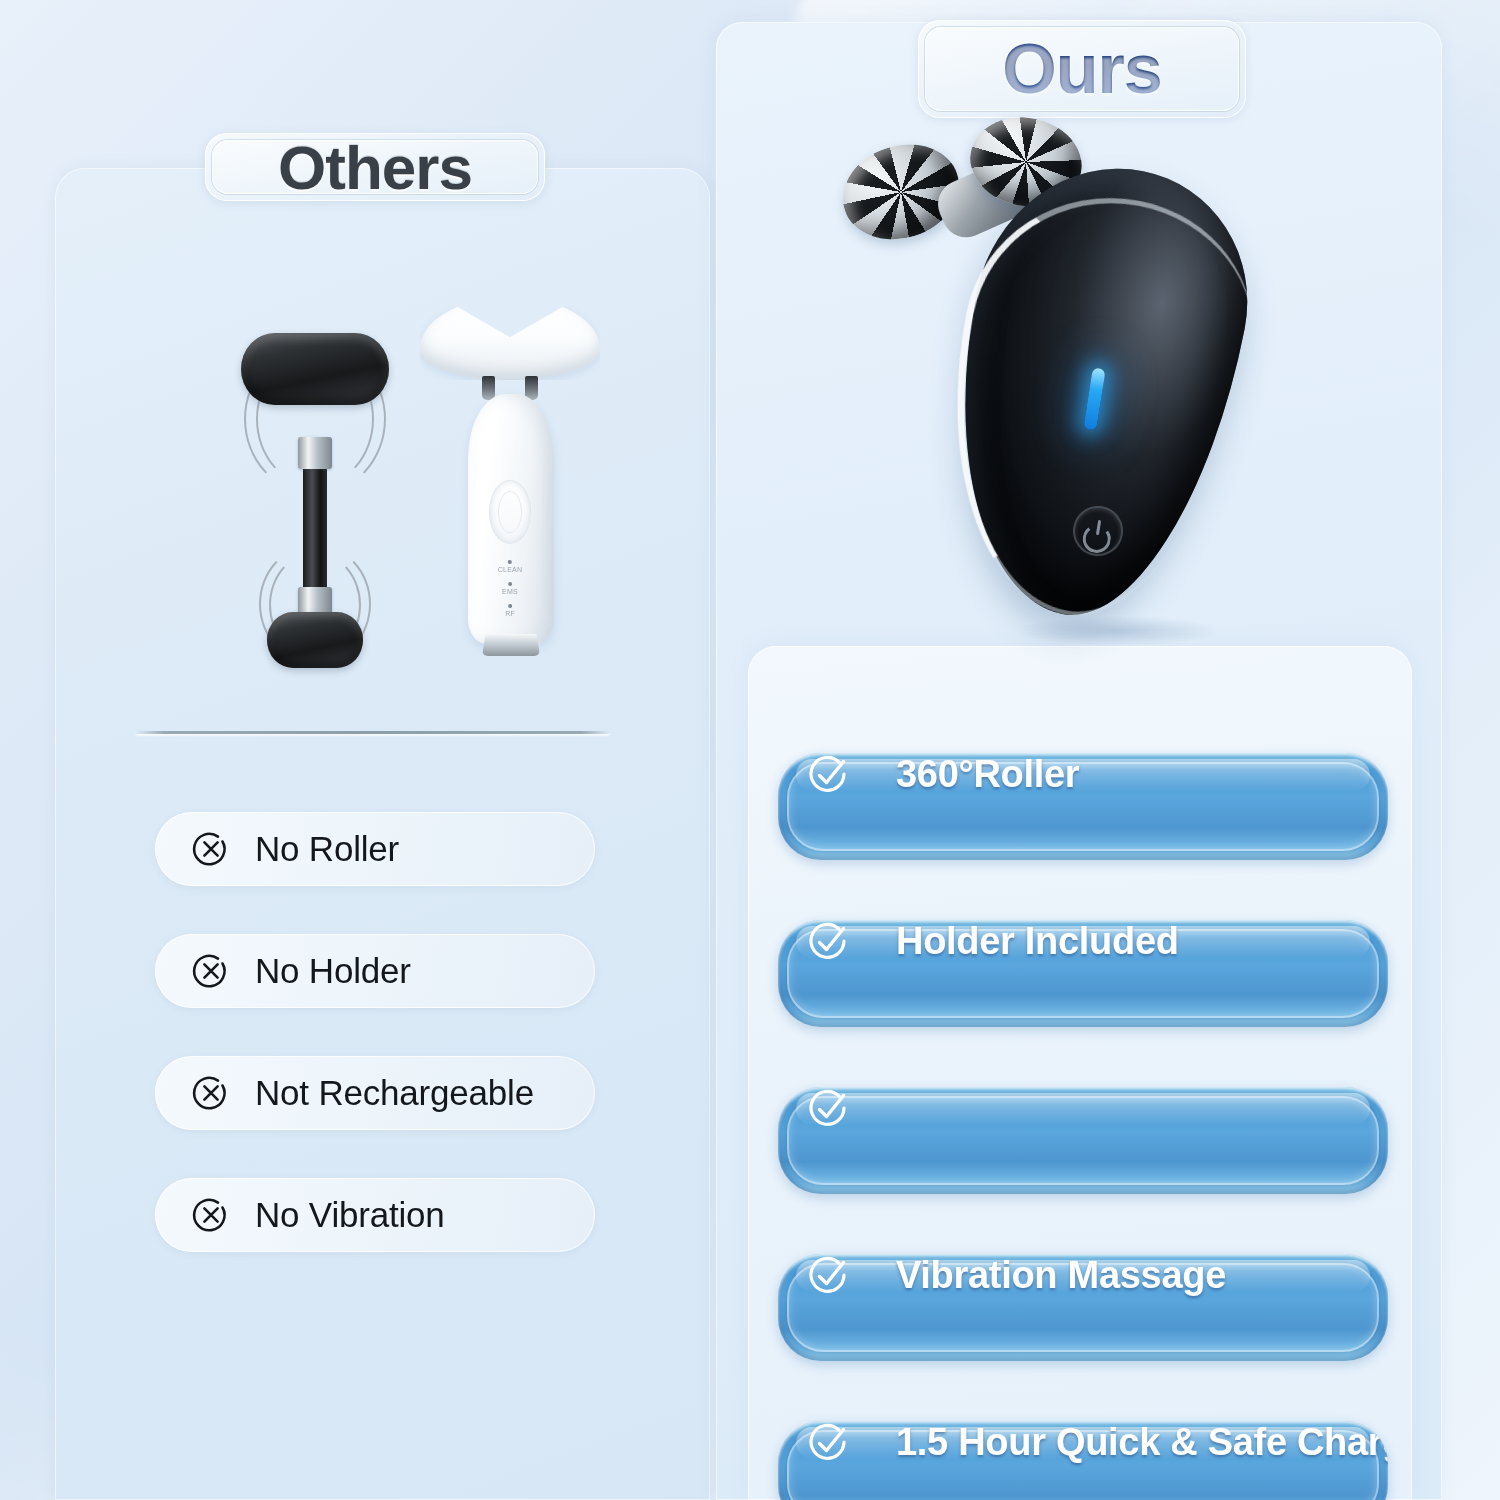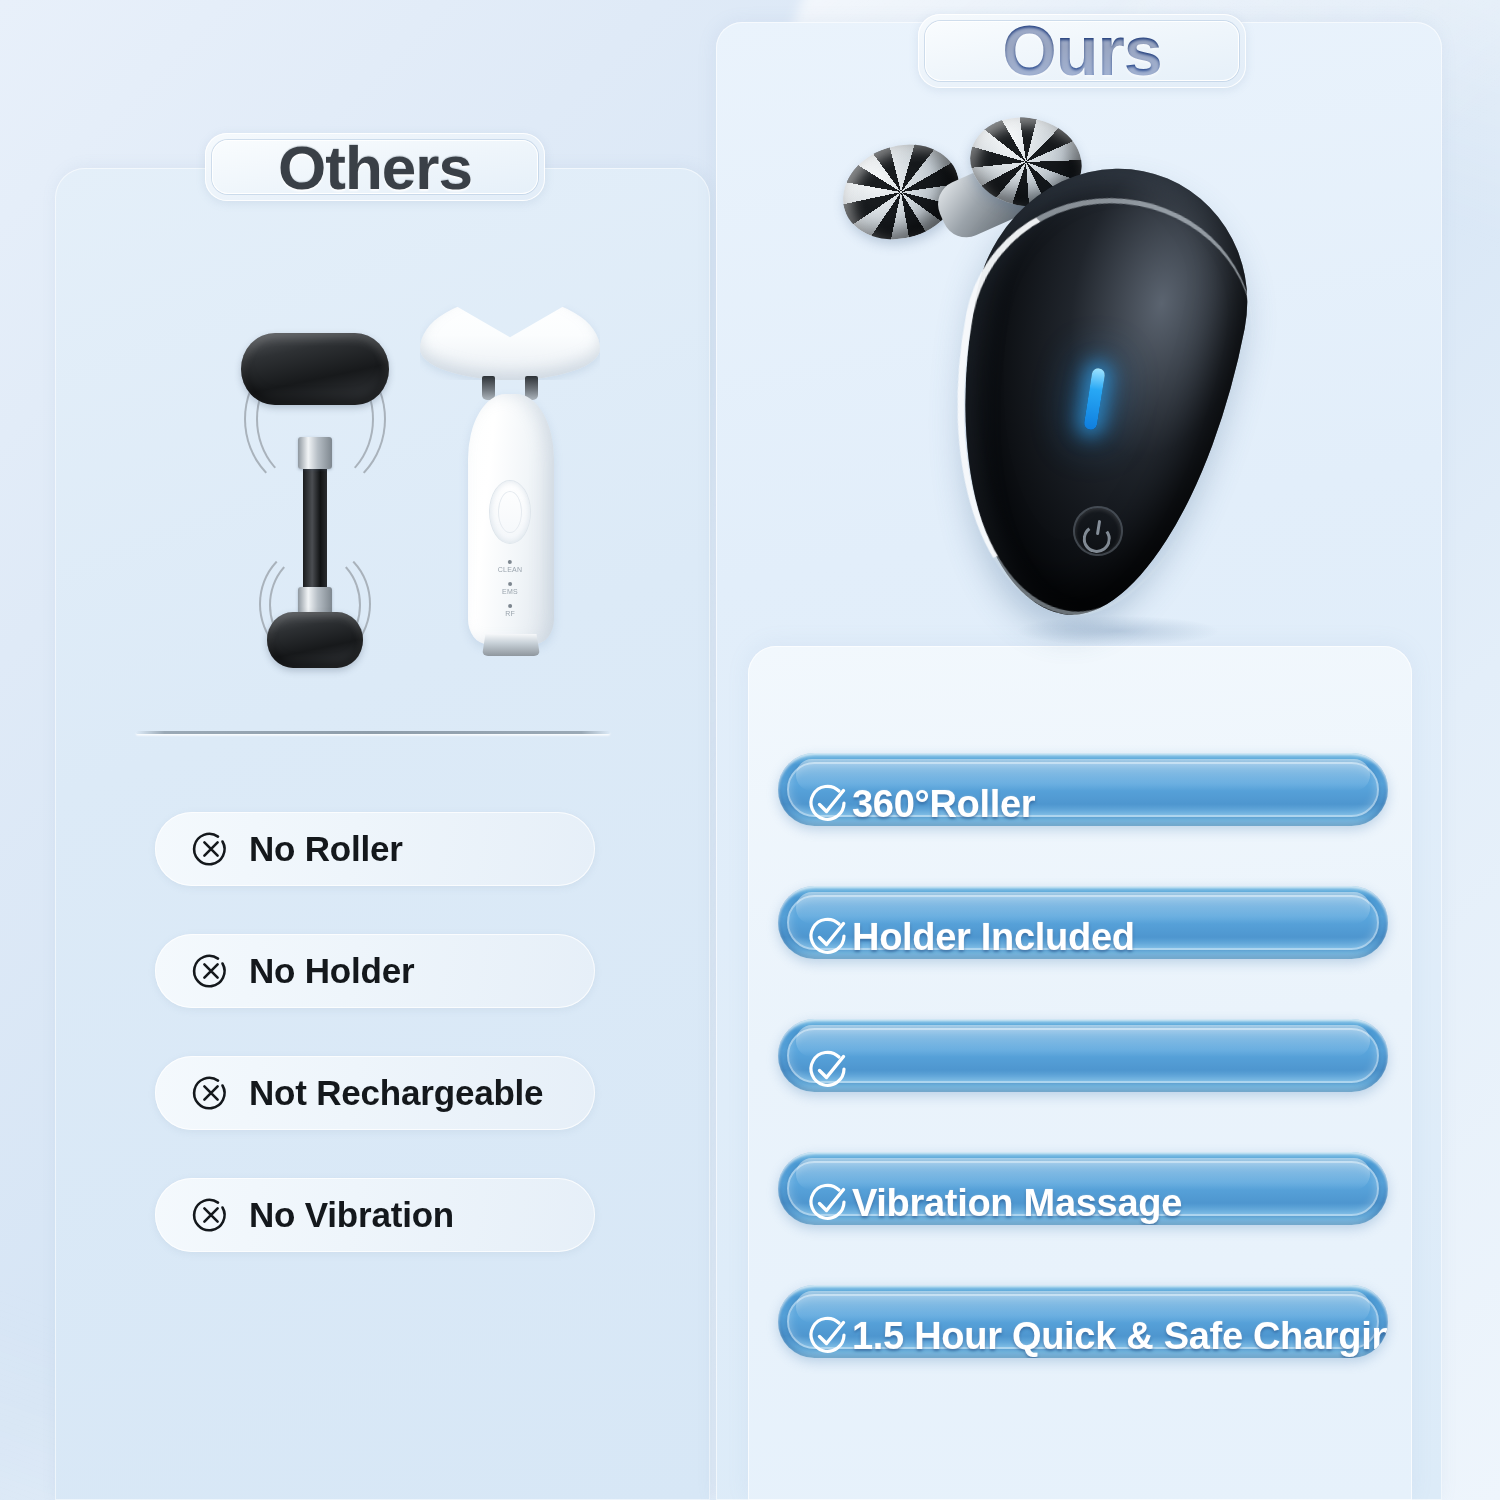--- a/index.html
+++ b/index.html
@@ -73,21 +73,21 @@
   }
   .badge-inner{
     width:100%; height:100%;
     border-radius:16px;
     border:1.5px solid rgba(255,255,255,.95);
     box-shadow:0 0 0 1px rgba(176,198,222,.55);
     display:flex; align-items:center; justify-content:center;
     background:linear-gradient(170deg,#f9fcfe 0%, #eef5fb 55%, #e6f0f9 100%);
   }
   .badge-others{ left:205px; top:133px; width:340px; height:68px; }
-  .badge-ours  { left:918px; top:14px;  width:328px; height:74px; }
+  .badge-ours  { left:918px; top:20px;  width:328px; height:98px; }
 
   .badge-others .badge-text{
     font-size:62px; font-weight:700; letter-spacing:-1px;
     color:#3a4047;
     text-shadow:0 2px 2px rgba(255,255,255,.9), 0 -1px 1px rgba(80,95,110,.25);
   }
   .badge-ours .badge-text{
     font-size:70px; font-weight:700; letter-spacing:-1px;
     background:linear-gradient(180deg,#2b4a8f 0%, #1f3a76 45%, #3b62ad 100%);
     -webkit-background-clip:text; background-clip:text; color:transparent;
@@ -198,38 +198,39 @@
   
   .list-others{ position:absolute; left:155px; top:812px; width:440px; }
   .item-neg{
     position:relative; width:440px; height:74px; margin-bottom:48px;
     display:flex; align-items:center; padding-left:36px;
     border-radius:37px;
     background:linear-gradient(100deg,#f4f9fd 0%, #eef5fb 45%, #e6eff8 100%);
     box-shadow:0 2px 7px rgba(140,165,195,.16), 0 0 0 1px rgba(255,255,255,.75) inset;
   }
   .item-neg .lbl{
-    font-size:35px; font-weight:700; color:#14181c; letter-spacing:-.2px;
-    margin-left:18px; white-space:nowrap;
+    font-size:35px; font-weight:400; color:#14181c; letter-spacing:-.2px;
+    margin-left:24px; white-space:nowrap;
   }
   .ico-x{ width:40px; height:40px; flex:0 0 40px; }
 
   
   .list-ours{ position:absolute; left:778px; top:753px; width:610px; }
   .pill{
-    position:relative; width:610px; height:73px; margin-bottom:60px;
+    position:relative; width:610px; height:107px; margin-bottom:60px;
     border-radius:43px;
     background:
       linear-gradient(180deg, #7fc4e8 0%, #4e9ed8 16%, #5aa6dd 42%, #4e96cf 70%, #6fb6e4 88%, #9fd6f0 100%);
     box-shadow:
       0 4px 12px rgba(90,140,190,.32),
       inset 0 2px 3px rgba(255,255,255,.75),
       inset 0 -3px 6px rgba(30,80,135,.45);
-    display:flex; align-items:flex-end; padding-left:28px;
+    display:flex; align-items:flex-start; padding-left:28px;
     overflow:hidden;
+    gap:44px;
   }
   .pill::before{ 
     content:""; position:absolute; left:9px; top:9px; right:9px; bottom:9px;
     border-radius:36px;
     border:2px solid rgba(255,255,255,.45);
     box-shadow:inset 0 0 10px rgba(255,255,255,.28), 0 0 6px rgba(25,70,125,.32);
     pointer-events:none;
   }
   .pill::after{ 
     content:""; position:absolute; left:18px; top:6px; right:18px; height:32px;

